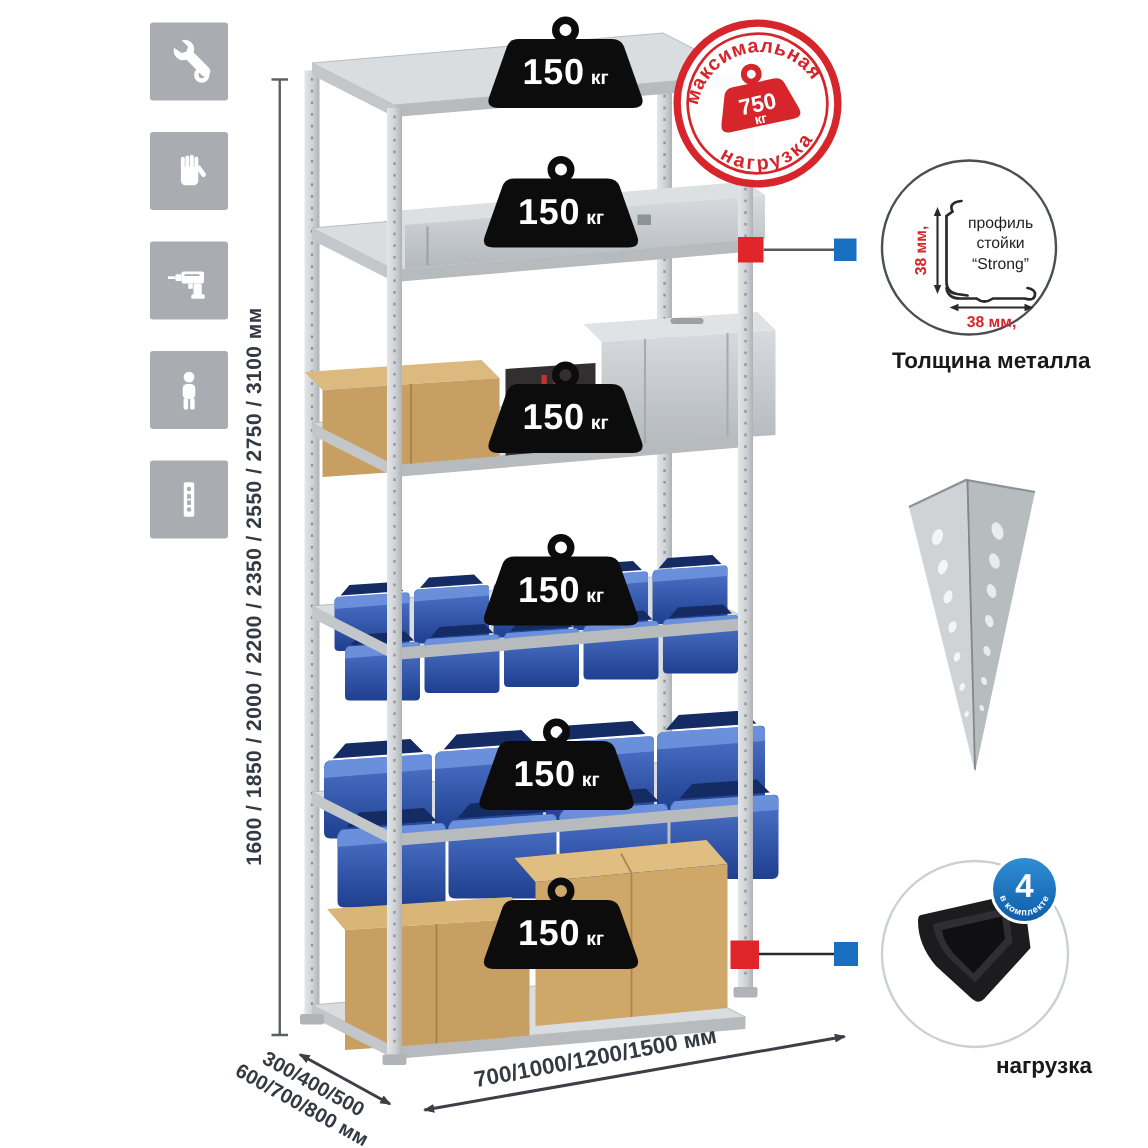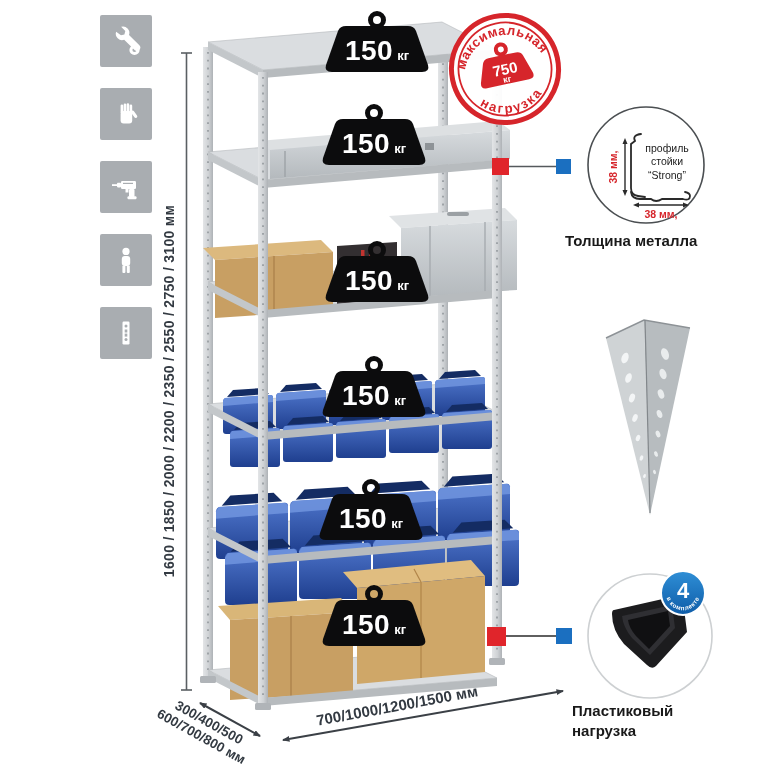--- a/index.html
+++ b/index.html
@@ -6,38 +6,38 @@
   .canvas{position:relative;width:765px;height:765px;background:#fff;overflow:hidden;
           font-family:"Liberation Sans",sans-serif;}
   .abs{position:absolute;}
   
   .tile{position:absolute;left:100px;width:52px;height:52px;background:#a9adb1;border-radius:2px;
         display:flex;align-items:center;justify-content:center;}
   
   .weight{position:absolute;width:122px;height:66px;}
   .w-label{position:absolute;top:25px;left:0;right:0;display:flex;justify-content:center;
            align-items:baseline;gap:4px;}
-  .w-val{font-size:28px;font-weight:bold;color:#fff;letter-spacing:.5px;}
+  .w-val{font-size:24px;font-weight:bold;color:#fff;letter-spacing:.5px;}
   .w-unit{font-size:13px;font-weight:bold;color:#fff;}
   
   .stamp{position:absolute;left:447px;top:11px;width:116px;height:116px;transform:rotate(-12deg);}
   
   .sq{position:absolute;}
   .sq.red{background:#e0252b;}
   .sq.blue{background:#1b6fc0;}
   
   .dim{color:#333a42;font-weight:bold;}
   .dim-height{position:absolute;left:-109px;top:381px;width:560px;height:20px;text-align:center;
               transform:rotate(-90deg);font-size:14px;letter-spacing:.3px;}
   .dim-depth{position:absolute;left:130px;top:714px;width:150px;text-align:center;
              transform:rotate(29deg);font-size:13.5px;line-height:1.18;}
   .dim-width{position:absolute;left:277px;top:697px;width:240px;text-align:center;
              transform:rotate(-10.5deg);font-size:15px;}
   
-  .caption{position:absolute;text-align:left;color:#191919;font-size:15px;font-weight:600;line-height:1.3;}
+  .caption{position:absolute;text-align:right;color:#191919;font-size:15px;font-weight:600;line-height:1.3;}
   .cap-profile{left:565px;top:231px;width:162px;}
   .cap-foot{left:572px;top:701px;width:156px;}
   svg text{font-family:"Liberation Sans",sans-serif;}
 </style>
 </head>
 <body>
 
 <div class="canvas">
 
   <div class="tile" style="top:15px">
@@ -410,17 +410,16 @@
       </linearGradient>
       <path id="bdgArc" d="M8,30 A17,17 0 0 0 40,30"></path>
     </defs>
     <circle cx="24" cy="24" r="22" fill="url(#bdgG)" stroke="#fff" stroke-width="2"></circle>
     <text x="24" y="29" text-anchor="middle" font-size="22" font-weight="bold" fill="#fff">4</text>
     <text font-size="6.2" font-weight="bold" fill="#fff" letter-spacing="0.6">
       <textPath href="#bdgArc" startOffset="50%" text-anchor="middle">в комплекте</textPath>
     </text>
   </svg>
   <div class="caption cap-foot">
-    <div>Пластиковый</div>
     <div>нагрузка</div>
   </div>
 
 </div>
 
 </body></html>

